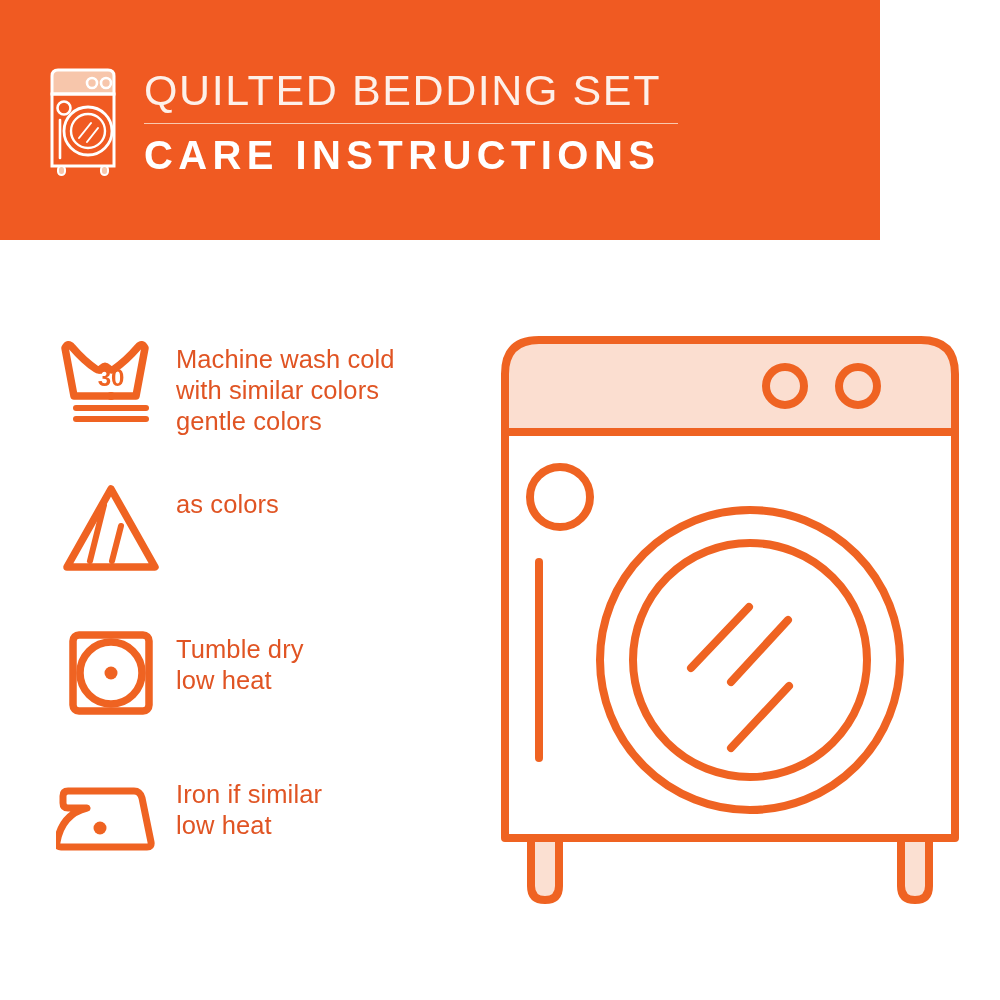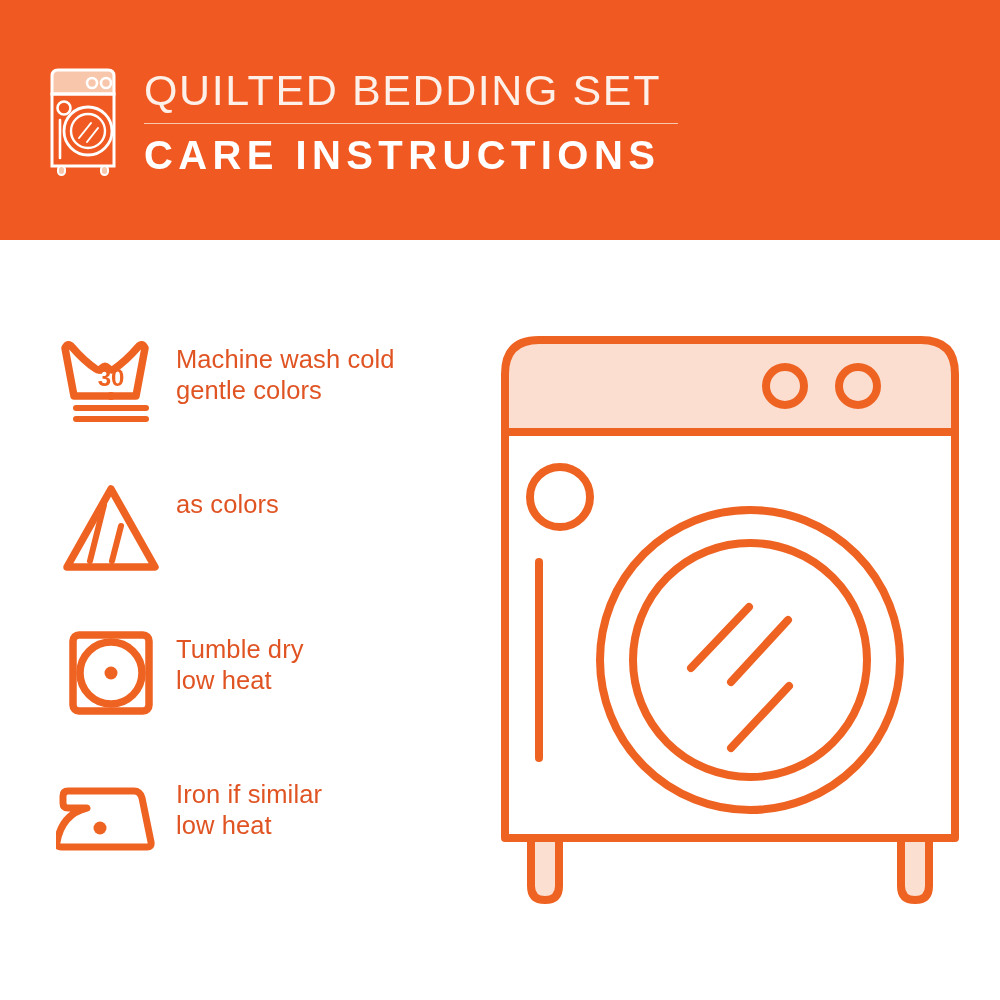--- a/index.html
+++ b/index.html
@@ -13,21 +13,21 @@
     font-family: "Liberation Sans", sans-serif;
     overflow: hidden;
     position: relative;
   }
 
   
   .header {
     position: absolute;
     left: 0;
     top: 0;
-    width: 1000px;
+    width: 880px;
     height: 240px;
     background: #f05a22;
     box-sizing: border-box;
   }
   .header-inner {
     position: absolute;
     left: 46px;
     top: 66px;
     display: flex;
     align-items: flex-start;
@@ -161,20 +161,21 @@
         <text x="52" y="50" text-anchor="middle" fill="#ef6322" font-family="'Liberation Sans',sans-serif" font-size="24" font-weight="bold">30</text>
 
         <circle cx="52" cy="60" r="4" fill="#ef6322"></circle>
 
         <rect x="14" y="69" width="76" height="6" rx="3" fill="#ef6322"></rect>
         <rect x="14" y="80" width="76" height="6" rx="3" fill="#ef6322"></rect>
       </svg>
     </div>
     <div class="care-text">
       <span class="ln">Machine wash cold</span>
+      <span class="ln">with similar colors</span>
       <span class="ln">gentle colors</span>
     </div>
   </div>
 
   <div class="care-row">
     <div class="care-symbol">
       <svg width="104" height="96" viewBox="0 0 104 96">
         <path d="M52 8 L96 86 L8 86 Z" fill="none" stroke="#ef6322" stroke-width="7.5" stroke-linejoin="round"></path>
         <line x1="45" y1="24" x2="31" y2="80" stroke="#ef6322" stroke-width="6" stroke-linecap="round"></line>
         <line x1="62" y1="45" x2="53" y2="80" stroke="#ef6322" stroke-width="6" stroke-linecap="round"></line>

